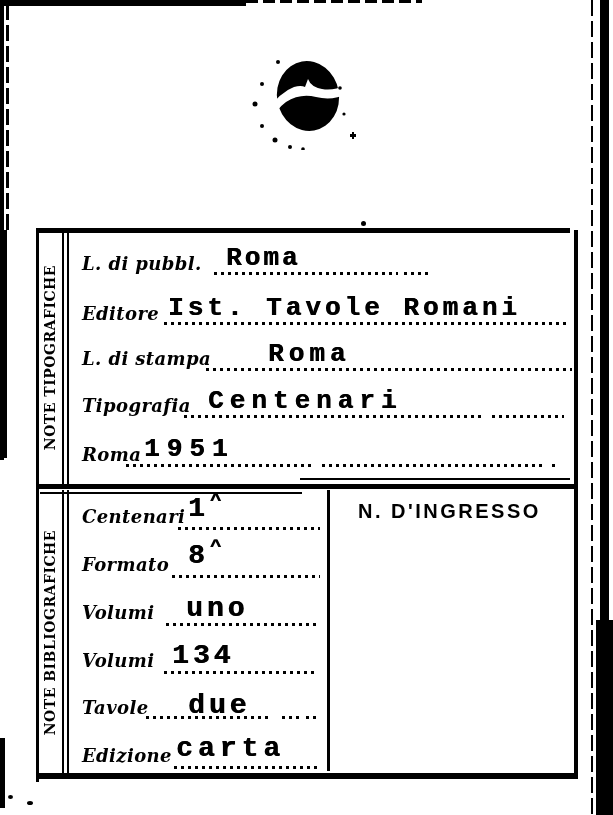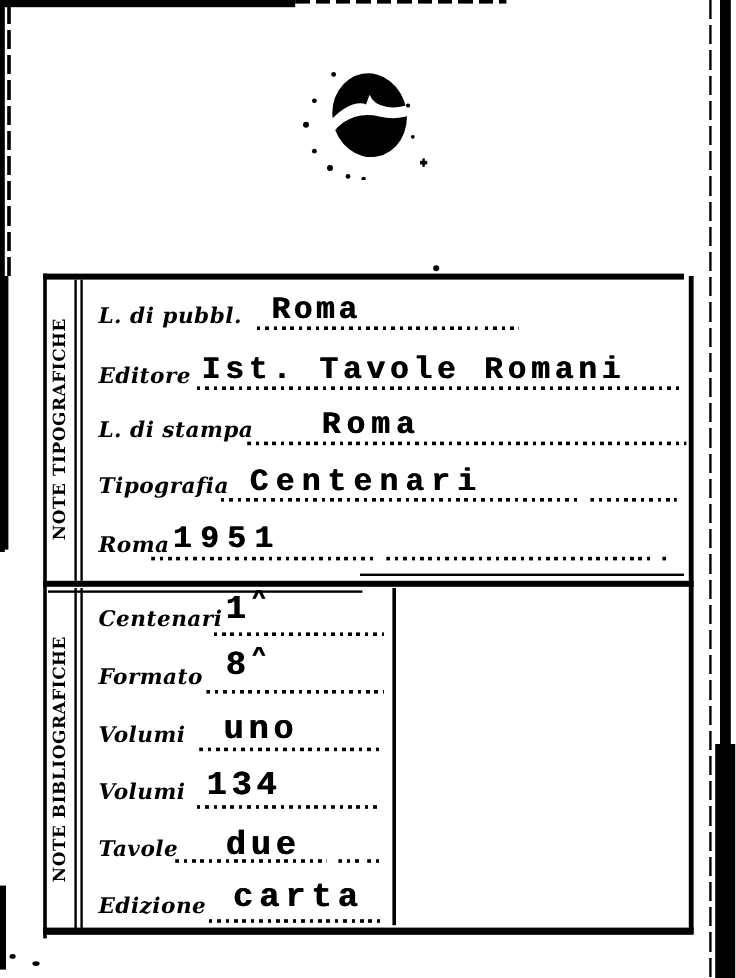--- a/index.html
+++ b/index.html
@@ -38,21 +38,21 @@
   .r-ed{top:303px}.r-ed .fvalue{left:168px;top:-10px;letter-spacing:4px}
   .r-ls{top:348px}.r-ls .fvalue{left:268px;top:-9px;letter-spacing:5px}
   .r-ti{top:395px}.r-ti .fvalue{left:208px;top:-9px;letter-spacing:6px}
   .r-da{top:444px}.r-da .fvalue{left:144px;top:-10px;letter-spacing:7px}
   
   .r-ez{top:506px}.r-ez .fvalue{left:188px;top:-13px}
   .r-fo{top:554px}.r-fo .fvalue{left:188px;top:-14px}
   .r-vo{top:602px}.r-vo .fvalue{left:186px;top:-9px}
   .r-pa{top:650px}.r-pa .fvalue{left:172px;top:-10px}
   .r-ta{top:697px}.r-ta .fvalue{left:188px;top:-7px}
-  .r-le{top:745px}.r-le .fvalue{left:194px;top:-12px;letter-spacing:5px}
+  .r-le{top:745px}.r-le .fvalue{left:176px;top:-12px;letter-spacing:5px}
 
   
   .ingresso{position:absolute;left:358px;top:500px;
             font:700 20px "Liberation Sans",sans-serif;letter-spacing:2.5px;white-space:nowrap;}
 
   .speck{position:absolute;background:#000;border-radius:50%;}
   .blot{position:absolute;left:248px;top:50px;}
 </style>
 </head>
 <body>
@@ -164,14 +164,15 @@
     <div class="dots" style="left:146px;top:19px;width:126px;"></div>
     <div class="dots" style="left:282px;top:19px;width:18px;"></div>
     <div class="dots" style="left:306px;top:19px;width:10px;"></div>
   </div>
   <div class="frow bot r-le">
     <span class="flabel">Edizione</span>
     <span class="fvalue">carta</span>
     <div class="dots" style="left:174px;top:21px;width:146px;"></div>
   </div>
 
+  <div class="ingresso">N. D'INGRESSO</div>
 
 </div>
 
 </body></html>

